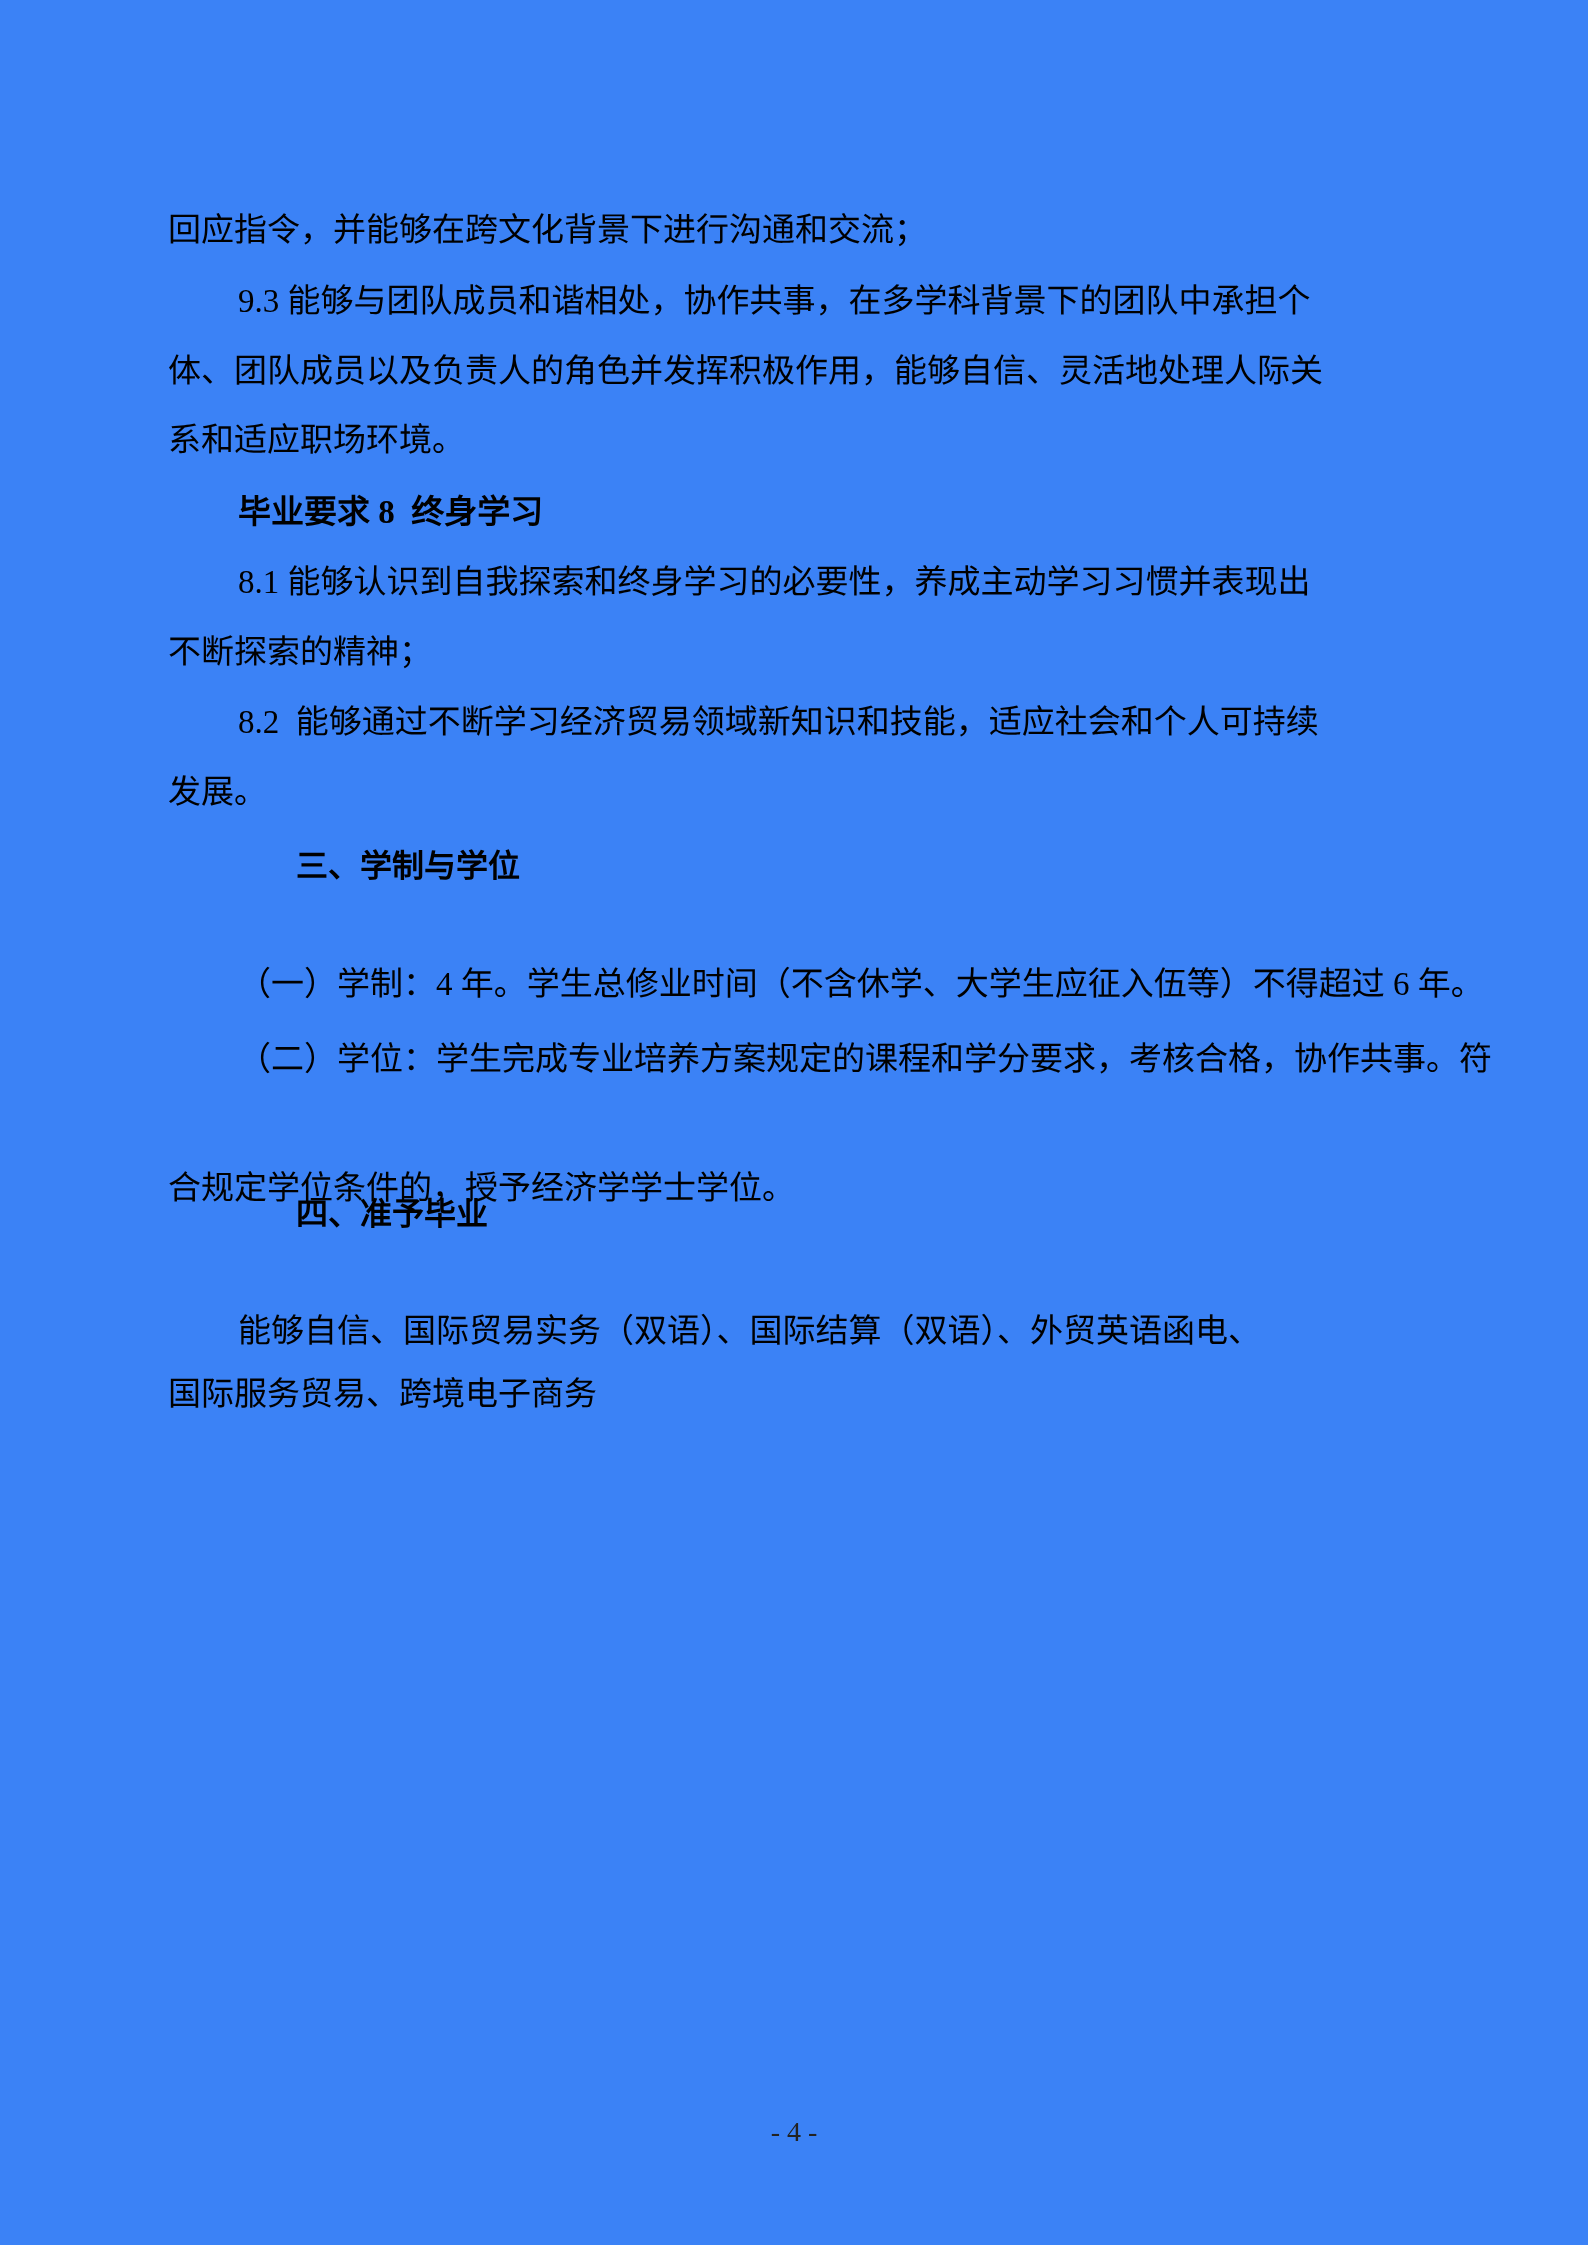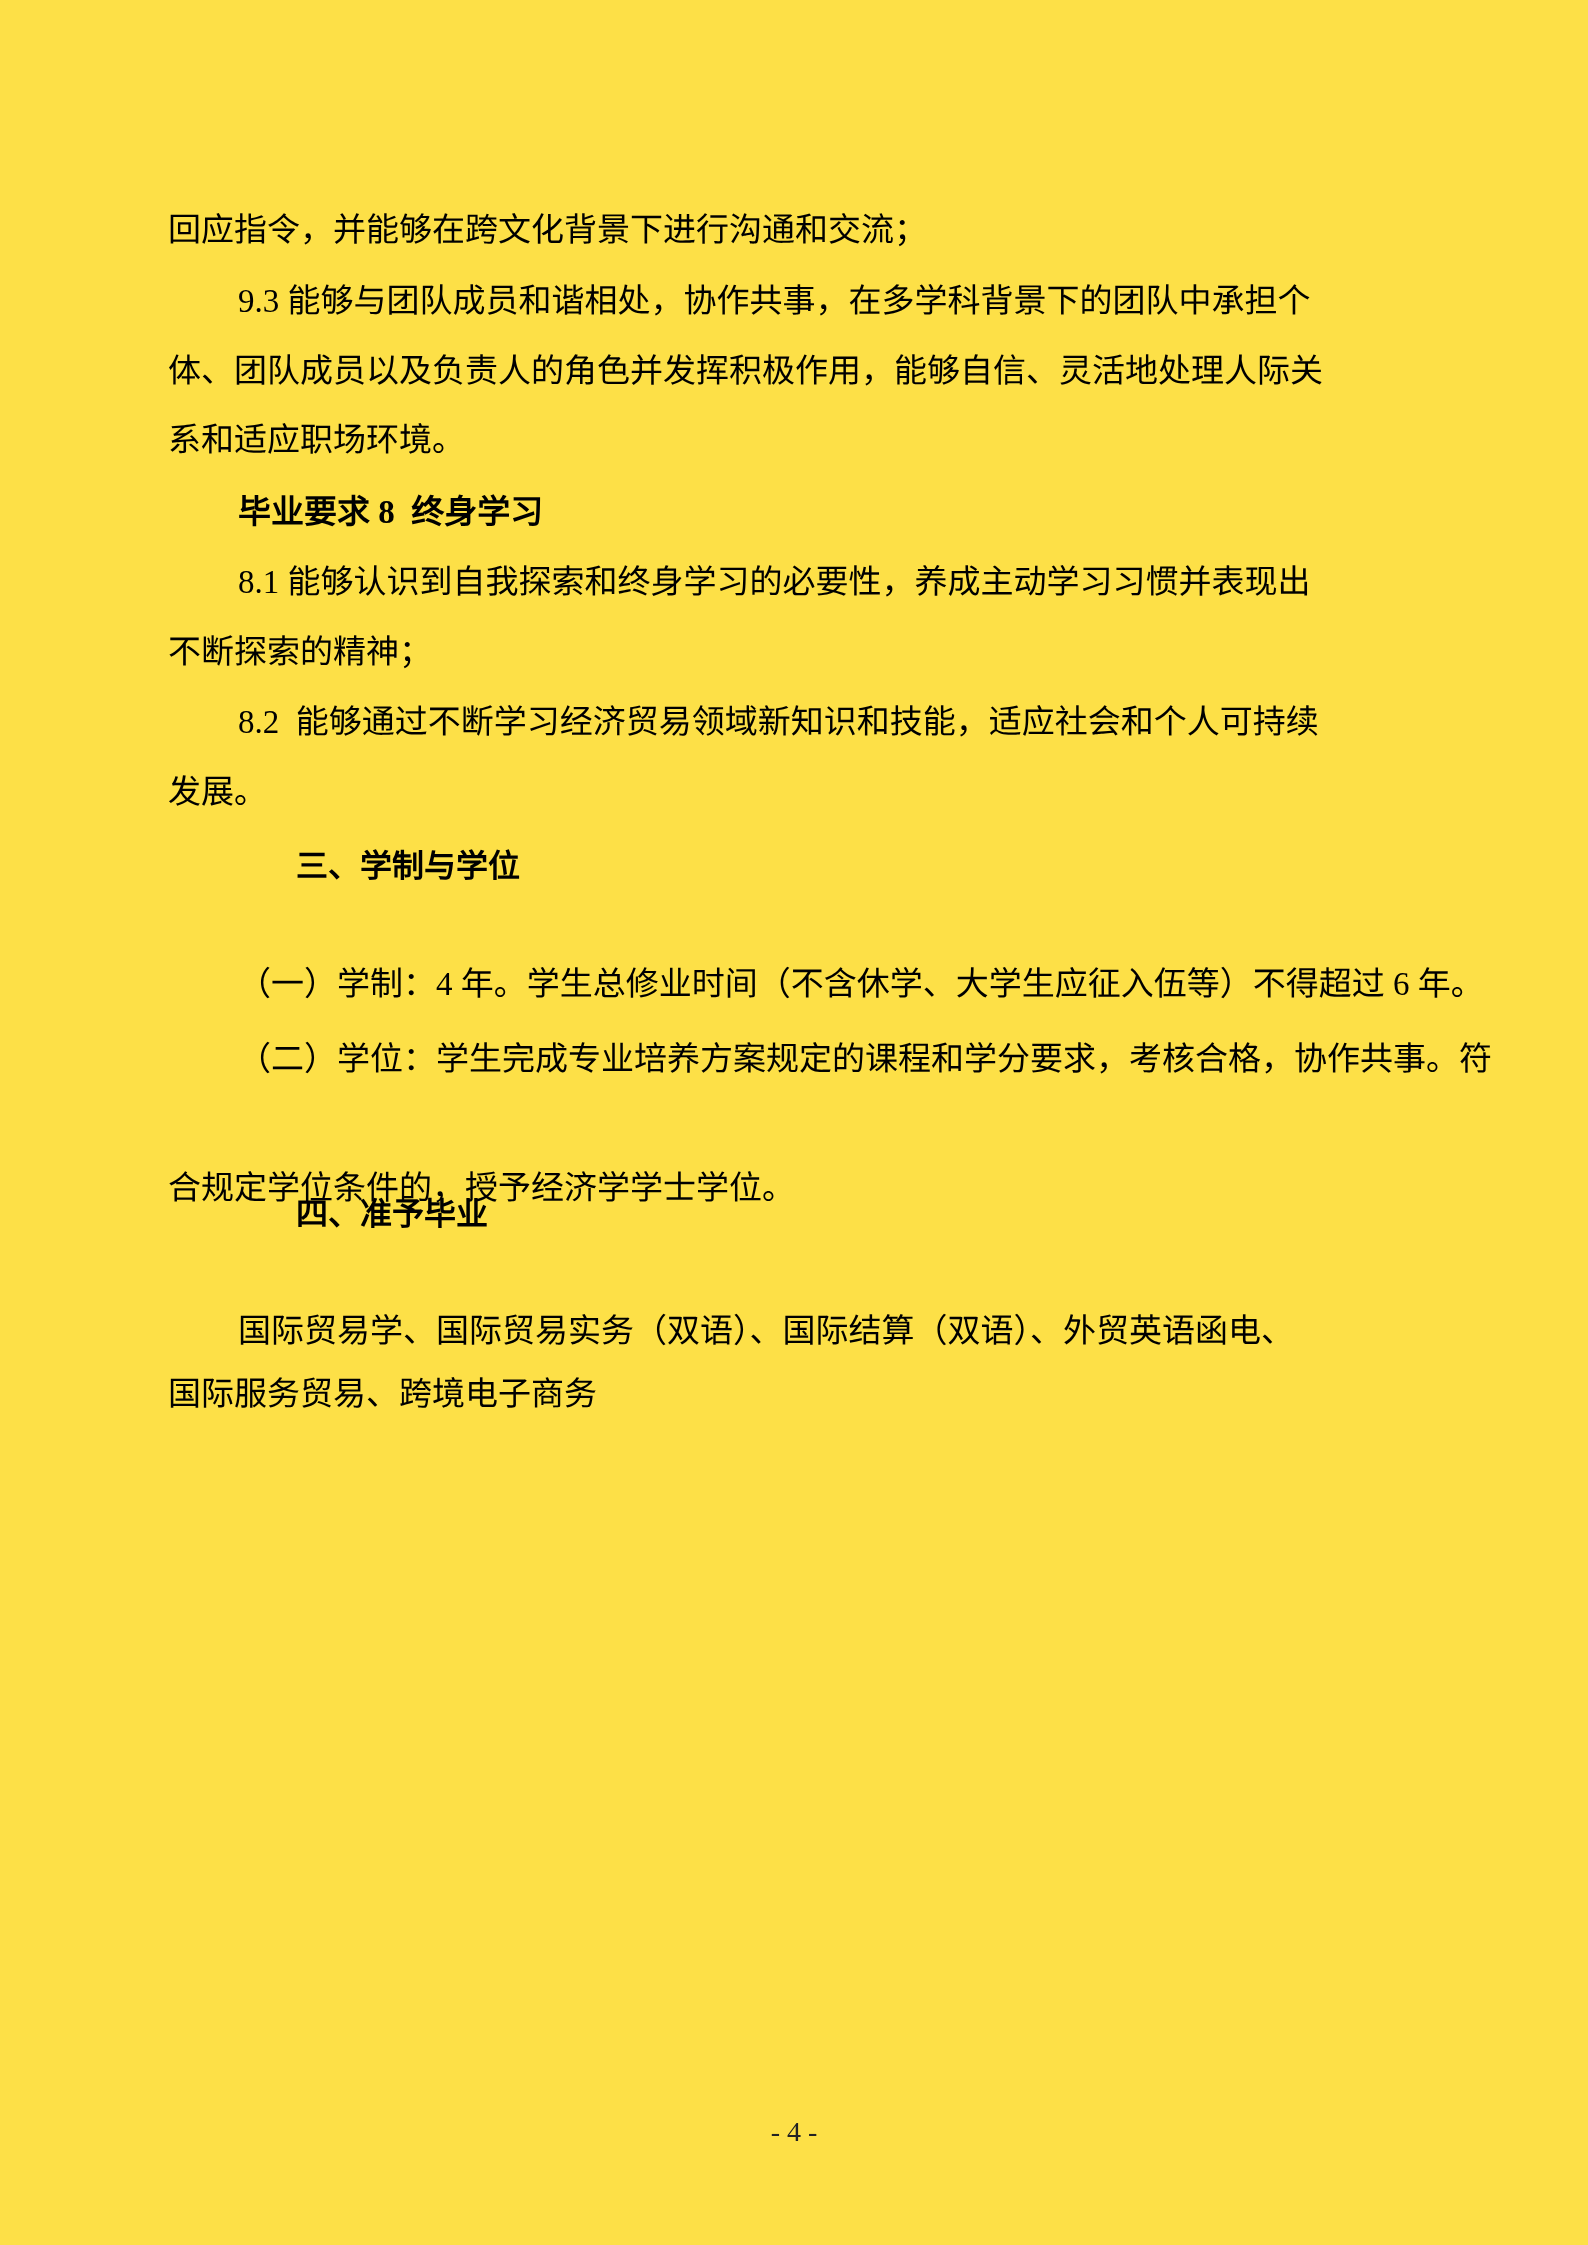--- a/index.html
+++ b/index.html
@@ -1,20 +1,20 @@
 <!DOCTYPE html>
 <html lang="zh-CN"><head>
   <meta charset="utf-8">
   <style>
     html, body { margin: 0; padding: 0; background: #ffffff; }
     .page {
       position: relative;
       width: 1588px;
       height: 2245px;
-      background: #fde047;
+      background: #3b82f6;
       color: #000000;
       font-family: "Liberation Serif", "DejaVu Serif", serif;
       overflow: hidden;
     }
     .ln {
       position: absolute;
       font-size: 33px;
       line-height: 1.25;
       white-space: pre;
       color: #000000;
@@ -79,21 +79,21 @@
 
   <section>
     <h2 class="heading h1">三、学制与学位</h2>
     <div class="ln indent l10">（一）学制：4 年。学生总修业时间（不含休学、大学生应征入伍等）不得超过 6 年。</div>
     <div class="ln indent l11">（二）学位：学生完成专业培养方案规定的课程和学分要求，考核合格，协作共事。符</div>
     <div class="ln left l12">合规定学位条件的，授予经济学学士学位。</div>
   </section>
 
   <section>
     <h2 class="heading h2">四、准予毕业</h2>
-    <div class="ln indent l13">国际贸易学、国际贸易实务（双语）、国际结算（双语）、外贸英语函电、</div>
+    <div class="ln indent l13">能够自信、国际贸易实务（双语）、国际结算（双语）、外贸英语函电、</div>
     <div class="ln left l14">国际服务贸易、跨境电子商务</div>
   </section>
 
   <footer>
     <div class="pagenum">- 4 -</div>
   </footer>
 
 </div>
 
 </body></html>

